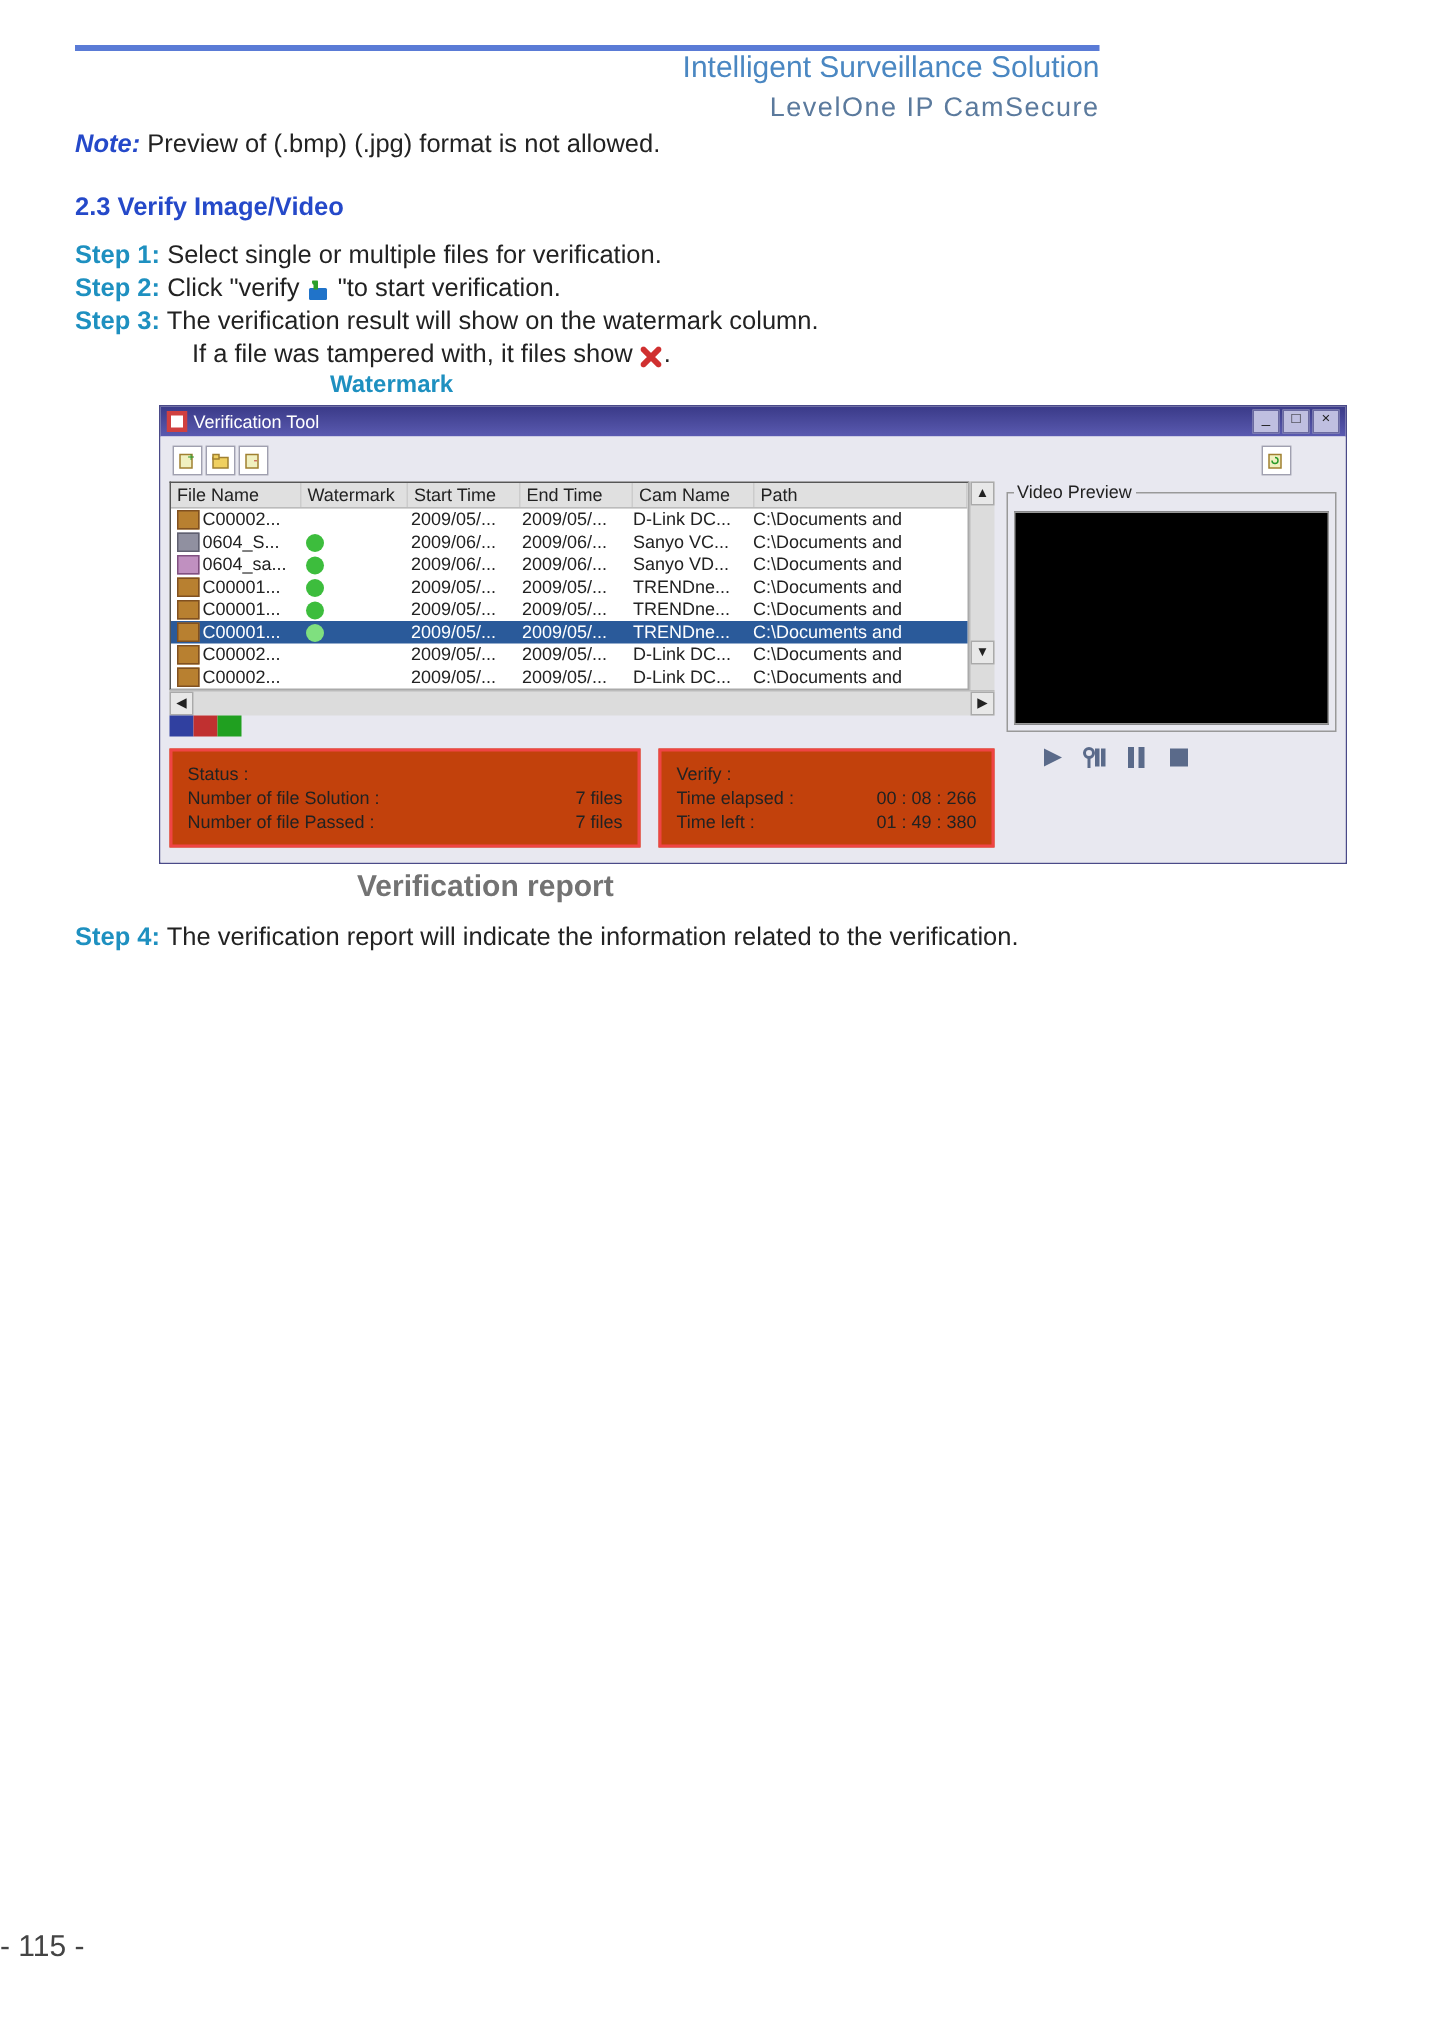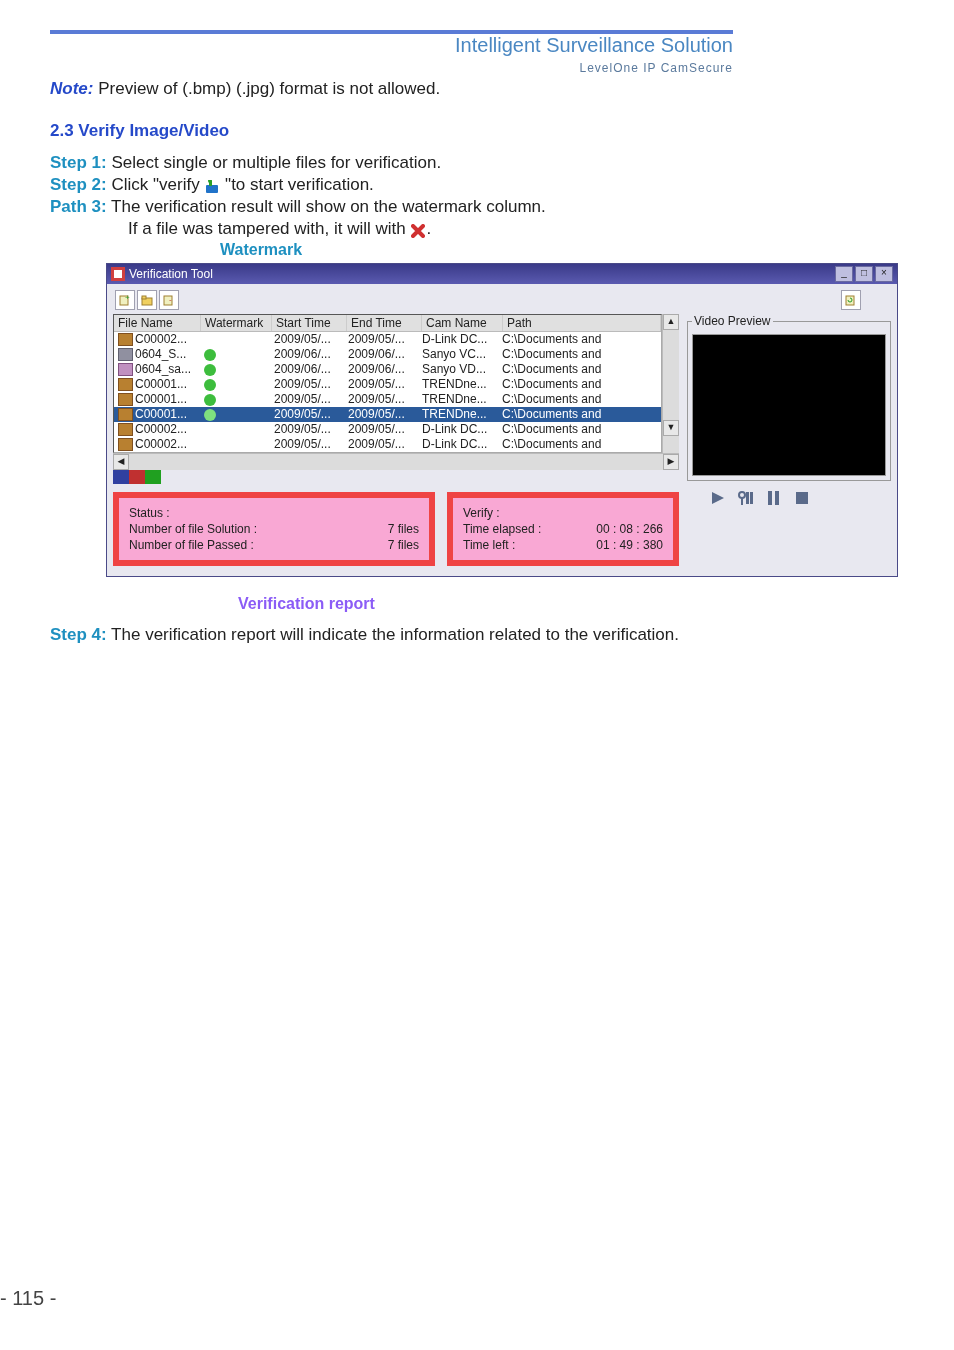--- a/index.html
+++ b/index.html
@@ -22,21 +22,21 @@
     margin-bottom: 2px;
   }
   .header-right {
     text-align: right;
     font-size: 20px;
     color: #4a87c2;
     margin-top: -2px;
   }
   .header-sub {
     text-align: right;
-    font-size: 12px;
+    font-size: 18px;
     color: #5b7a9d;
     margin-top: 4px;
     letter-spacing: 1px;
   }
   .note-line {
     font-size: 17px;
   }
   .note-strong { color: #2549c9; font-weight: bold; font-style: italic; }
   .sect-title {
     color: #2549c9;
@@ -163,22 +163,22 @@
     border-top:1px solid #bbb;
     height:16px;
   }
 
   .status-area {
     display:flex;
     gap:12px;
     margin-top:8px;
   }
   .status-box, .verify-box {
-    border:6px solid #ef4444;
-    background:#f9a8d4;
+    border:2px solid #ef4444;
+    background:#c2410c;
     padding:6px 10px;
     font-size:12px;
   }
   .status-box { width:290px; }
   .verify-box { width:200px; }
   .status-box div, .verify-box div { margin:2px 0; display:flex; justify-content:space-between; }
 
   .preview-box {
     width: 240px;
   }
@@ -190,21 +190,21 @@
   }
   .play-controls {
     display:flex;
     gap:6px;
     align-items:center;
     margin-top:6px;
     margin-left:20px;
   }
   .pc-btn { width:22px;height:22px;display:flex;align-items:center;justify-content:center;color:#667; }
 
-  .vr-label { color:#8b5cf6; font-weight:600; font-size:16px; margin-left:188px; margin-top:18px; }
+  .vr-label { color:#737373; font-weight:600; font-size:20px; margin-left:188px; margin-top:4px; }
 
   .step4 { margin-top:12px; font-size:17px; }
   .page-num {
     position:absolute;
     bottom:40px;
     left:0; right:0;
     font-size:20px;
     color:#444;
   }
 </style>
@@ -233,25 +233,25 @@
     <span class="icon-verify">
       <svg width="16" height="14">
           <rect x="2" y="5" width="12" height="8" rx="1" fill="#2073c9"></rect>
           <rect x="5" y="1" width="3" height="5" fill="#2aa02a"></rect>
           <circle cx="6" cy="1" r="2" fill="#2aa02a"></circle>
         </svg>
     </span>
     <span>"to start verification.</span>
   </div>
   <div class="step-line">
-    <span class="step-label">Path 3:</span>
+    <span class="step-label">Step 3:</span>
     <span>The verification result will show on the watermark column.</span>
   </div>
   <div class="step-line indent1">
-    <span>If a file was tampered with, it will with</span>
+    <span>If a file was tampered with, it files show</span>
     <span class="icon-x">
       <svg width="14" height="14">
           <path d="M2 2 L12 12 M12 2 L2 12" stroke="#d03030" stroke-width="4" stroke-linecap="round"></path>
         </svg>
     </span><span>.</span>
   </div>
 
   <div class="wm-label">Watermark</div>
 
   <div class="dlg">

